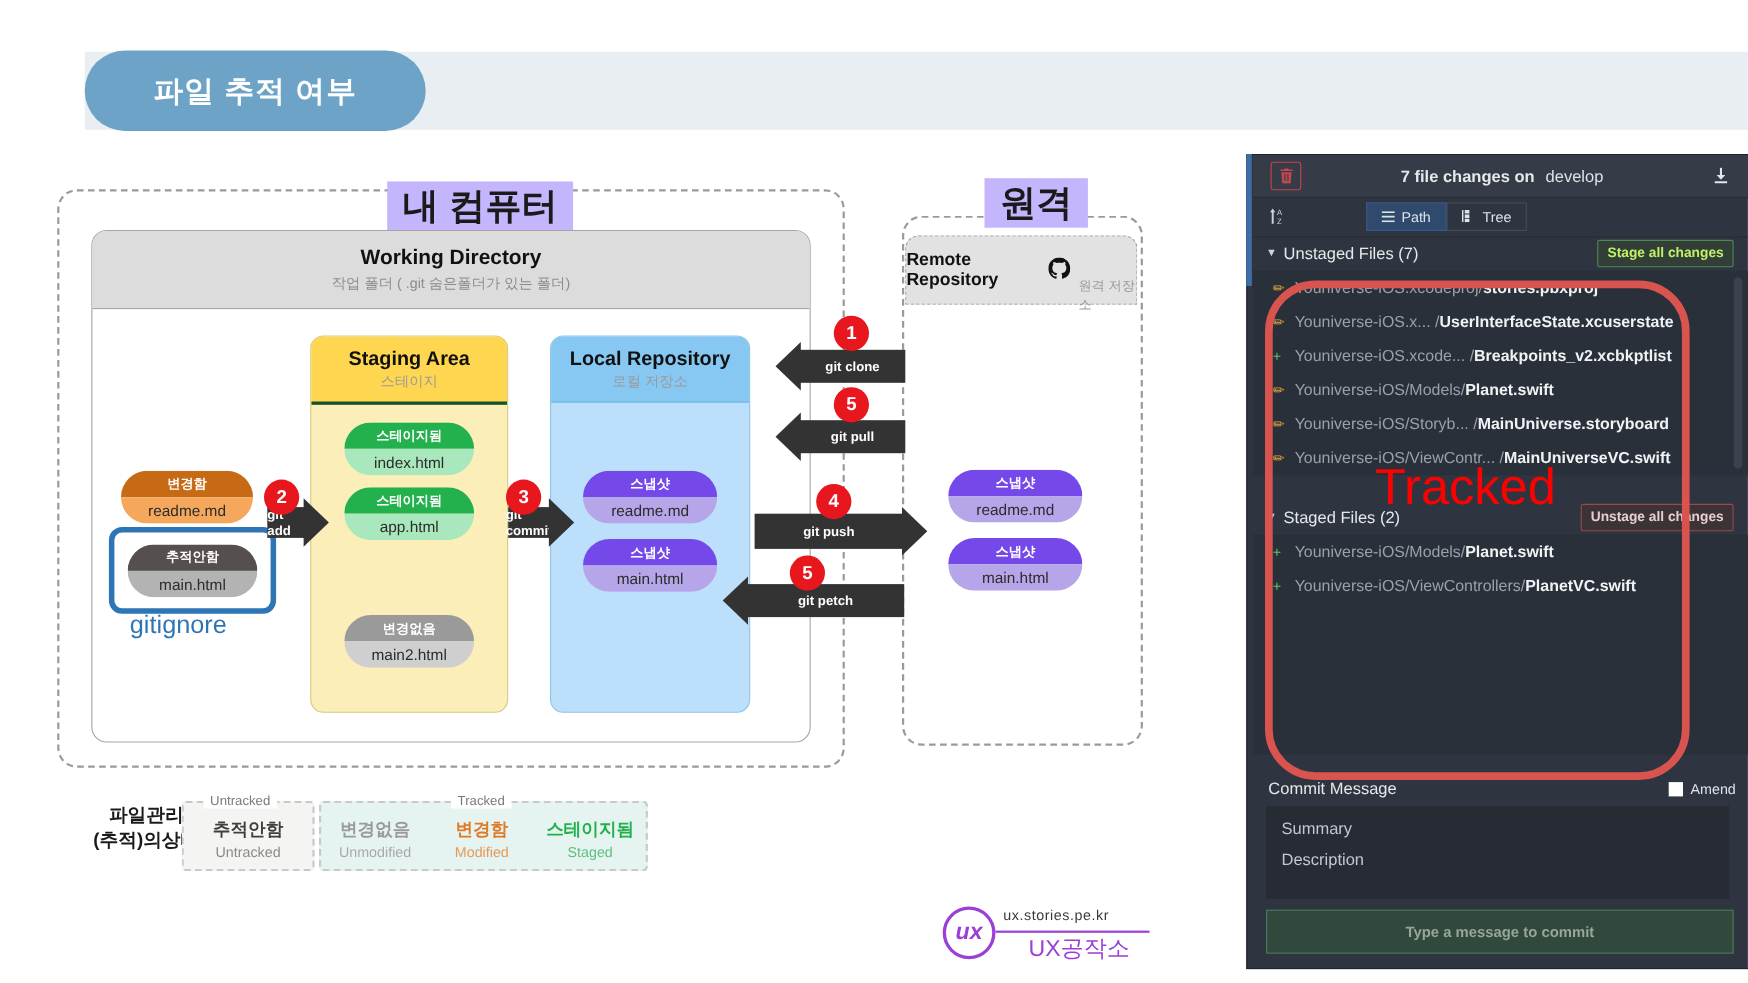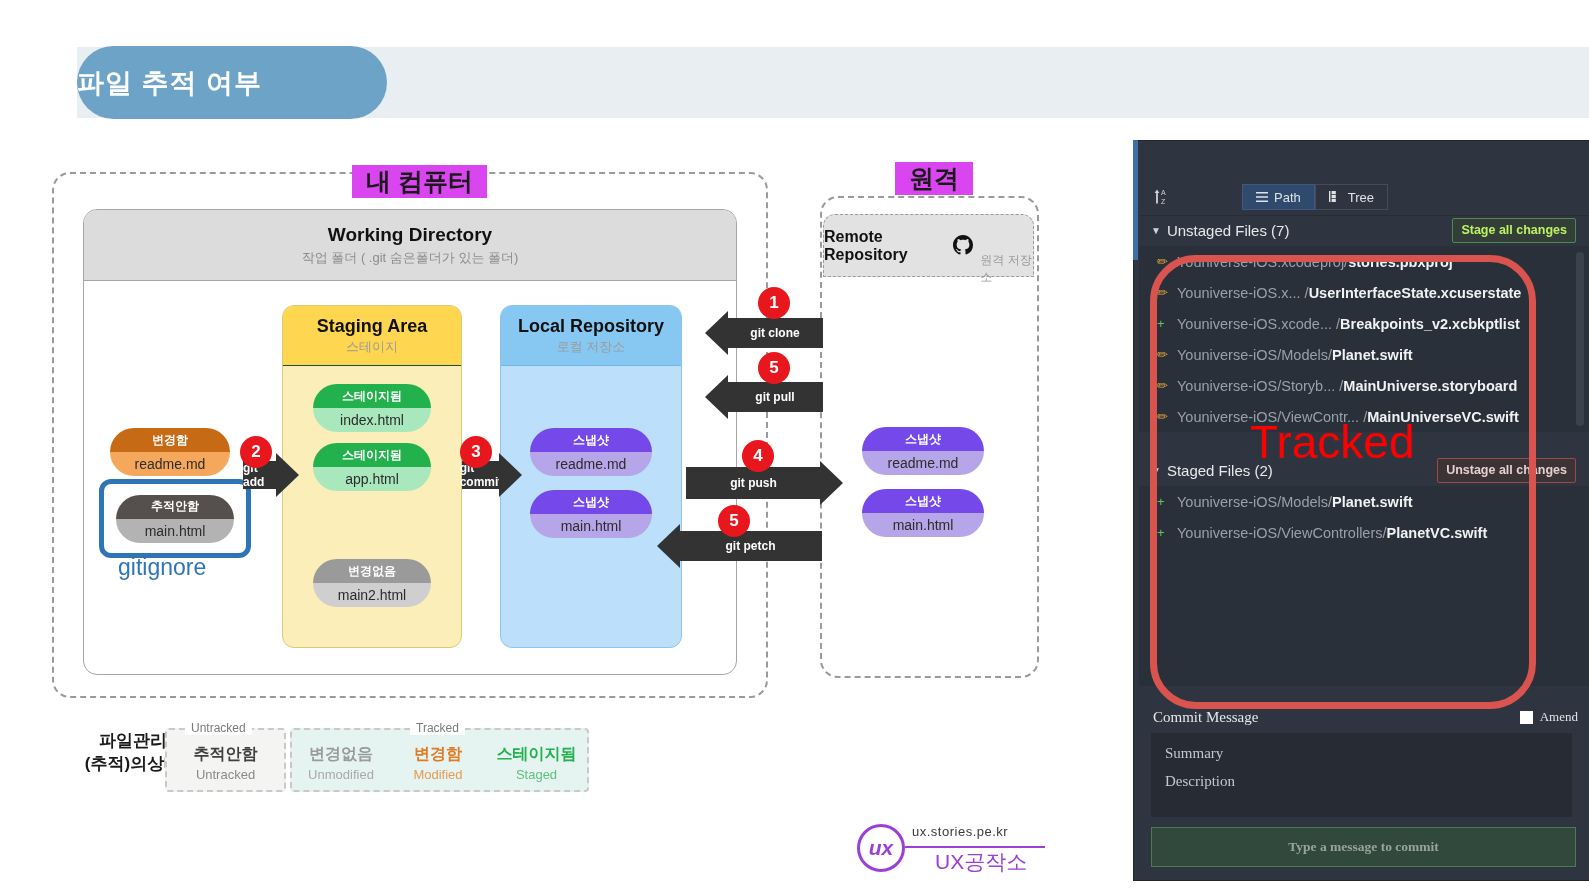--- a/index.html
+++ b/index.html
@@ -5,29 +5,29 @@
   html,body{margin:0;padding:0;}
   body{
     width:1589px;height:894px;background:#ffffff;overflow:hidden;position:relative;
     font-family:"Liberation Sans","DejaVu Sans",sans-serif;
   }
   .abs{position:absolute;}
 
   
   #banner-strip{left:77px;top:47px;width:1512px;height:71px;background:#e9eef2;}
   #banner-pill{left:77px;top:46px;width:310px;height:73px;background:#6ea3c8;
-    border-radius:37px;display:flex;align-items:center;}
+    border-radius:37px;display:flex;align-items:center;justify-content:center;}
   #banner-pill .txt{color:#ffffff;font-size:27px;font-weight:bold;letter-spacing:1px;}
 
   
   .dashed-box{border:2px dashed #9a9a9a;border-radius:18px;}
   #my-computer-box{left:52px;top:172px;width:712px;height:522px;}
   #remote-box{left:820px;top:196px;width:215px;height:478px;}
 
-  .zone-title{font-size:25px;font-weight:bold;color:#1a1a1a;background:#d946ef;
+  .zone-title{font-size:33px;font-weight:bold;color:#1a1a1a;background:#c4b5fd;
     padding:0 14px;white-space:nowrap;}
   #my-computer-title{left:352px;top:165px;}
   #remote-title{left:895px;top:162px;}
 
   
   #working-dir{left:83px;top:209px;width:652px;height:464px;background:#ffffff;
     border:1px solid #a6a6a6;border-radius:14px;overflow:hidden;}
   #wd-header{position:absolute;left:0;top:0;width:100%;height:70px;background:#dcdcdc;
     border-bottom:1px solid #a6a6a6;display:flex;flex-direction:column;
     align-items:center;justify-content:center;}
@@ -39,21 +39,21 @@
     border:1px dashed #9a9a9a;border-radius:12px 12px 0 0;
     display:flex;flex-direction:row;align-items:center;justify-content:center;}
   #remote-head .t1{font-size:16px;font-weight:bold;color:#111;}
   #remote-head .row2{display:flex;align-items:center;gap:7px;margin-top:2px;}
   #remote-head .t2{font-size:12px;color:#9a9a9a;margin-top:44px;}
 
   
   #staging{left:282px;top:305px;width:178px;height:341px;background:#fbeeb9;
     border:1px solid #d8c97f;border-radius:12px;overflow:hidden;}
   #staging .head{position:absolute;left:0;top:0;width:100%;height:59px;background:#ffd64f;
-    border-bottom:1px solid #14532d;display:flex;flex-direction:column;
+    border-bottom:3px solid #14532d;display:flex;flex-direction:column;
     align-items:center;justify-content:center;}
   #staging .head .t1{font-size:18px;font-weight:bold;color:#111;}
   #staging .head .t2{font-size:13px;color:#9b9b9b;margin-top:1px;}
 
   
   #localrepo{left:500px;top:305px;width:180px;height:341px;background:#bcdffb;
     border:1px solid #8fc4ec;border-radius:12px;overflow:hidden;}
   #localrepo .head{position:absolute;left:0;top:0;width:100%;height:59px;background:#86c8f2;
     border-bottom:1px solid #6fb5e3;display:flex;flex-direction:column;
     align-items:center;justify-content:center;}
@@ -157,21 +157,21 @@
   .f-add{color:#5cc46a;}
   .f-mod{color:#e0a33c;}
 
   #scroll-track{position:absolute;right:6px;width:8px;background:#3b424e;border-radius:4px;}
 
   #tracked-stamp{left:1250px;top:415px;font-size:46px;color:#ff0000;
     font-family:"Liberation Sans",sans-serif;}
   #red-ellipse{left:1150px;top:255px;width:372px;height:440px;border:7px solid #d9534f;
     border-radius:46px;z-index:9;pointer-events:none;}
 
-  #commit-sec{position:absolute;left:5px;top:560px;width:451px;height:174px;font-family:Liberation Serif, serif;}
+  #commit-sec{position:absolute;left:5px;top:560px;width:451px;height:174px;}
   #cm-row{position:absolute;left:0;top:0;width:451px;height:32px;display:flex;
     align-items:center;}
   #cm-label{margin-left:14px;color:#e6e8ea;font-size:15px;}
   #amend-wrap{position:absolute;right:12px;display:flex;align-items:center;gap:7px;}
   #amend-box{width:13px;height:13px;background:#ffffff;}
   #amend-text{color:#dfe3e8;font-size:13px;}
   #cm-input{position:absolute;left:12px;top:32px;width:421px;height:78px;background:#262b34;
     padding-top:6px;}
   #cm-input .ph{color:#c3c8cf;font-size:15px;margin:6px 0 0 14px;}
   #commit-btn{position:absolute;left:12px;top:126px;width:423px;height:38px;
@@ -323,20 +323,35 @@
   </div>
 </div>
 
 <div class="abs" id="logo-circle">ux</div>
 <div class="abs" id="logo-url">ux.stories.pe.kr</div>
 <div class="abs" id="logo-rule"></div>
 <div class="abs" id="logo-name">UX공작소</div>
 
 <div class="abs" id="gd-panel">
 
+  <div id="gd-titlebar">
+    <div id="trash-btn">
+      <svg width="13" height="14" viewBox="0 0 14 15">
+          <path fill="#c4474a" d="M5 0h4v1.2h4V2.6H1V1.2h4V0zM2 3.8h10l-.8 10.2a1 1 0 0 1-1 .9H3.8a1 1 0 0 1-1-.9L2 3.8zm3 1.7v7h1.1v-7H5zm2.9 0v7H9v-7H7.9z"></path>
+        </svg>
+    </div>
+    <div id="gd-title-text">
+      <span>7 file changes on</span><span class="br">develop</span>
+    </div>
+    <div id="dl-btn">
+      <svg width="15" height="16" viewBox="0 0 16 16">
+          <path fill="#e2e5e9" d="M7 0h2v7h3.2L8 11.6 3.8 7H7V0zM2 13.2h12V15H2z"></path>
+        </svg>
+    </div>
+  </div>
 
   <div id="gd-toolbar">
     <div id="sort-icon">
       <svg width="17" height="19" viewBox="0 0 17 19">
           <path fill="#cdd2d8" d="M4 2.5 6.4 6H4.9v10.5H3.1V6H1.6L4 2.5z"></path>
           <text x="8" y="8" font-size="7" fill="#cdd2d8" font-family="Liberation Sans">A</text>
           <text x="8" y="17" font-size="7" fill="#cdd2d8" font-family="Liberation Sans">Z</text>
         </svg>
     </div>
     <div id="seg">

